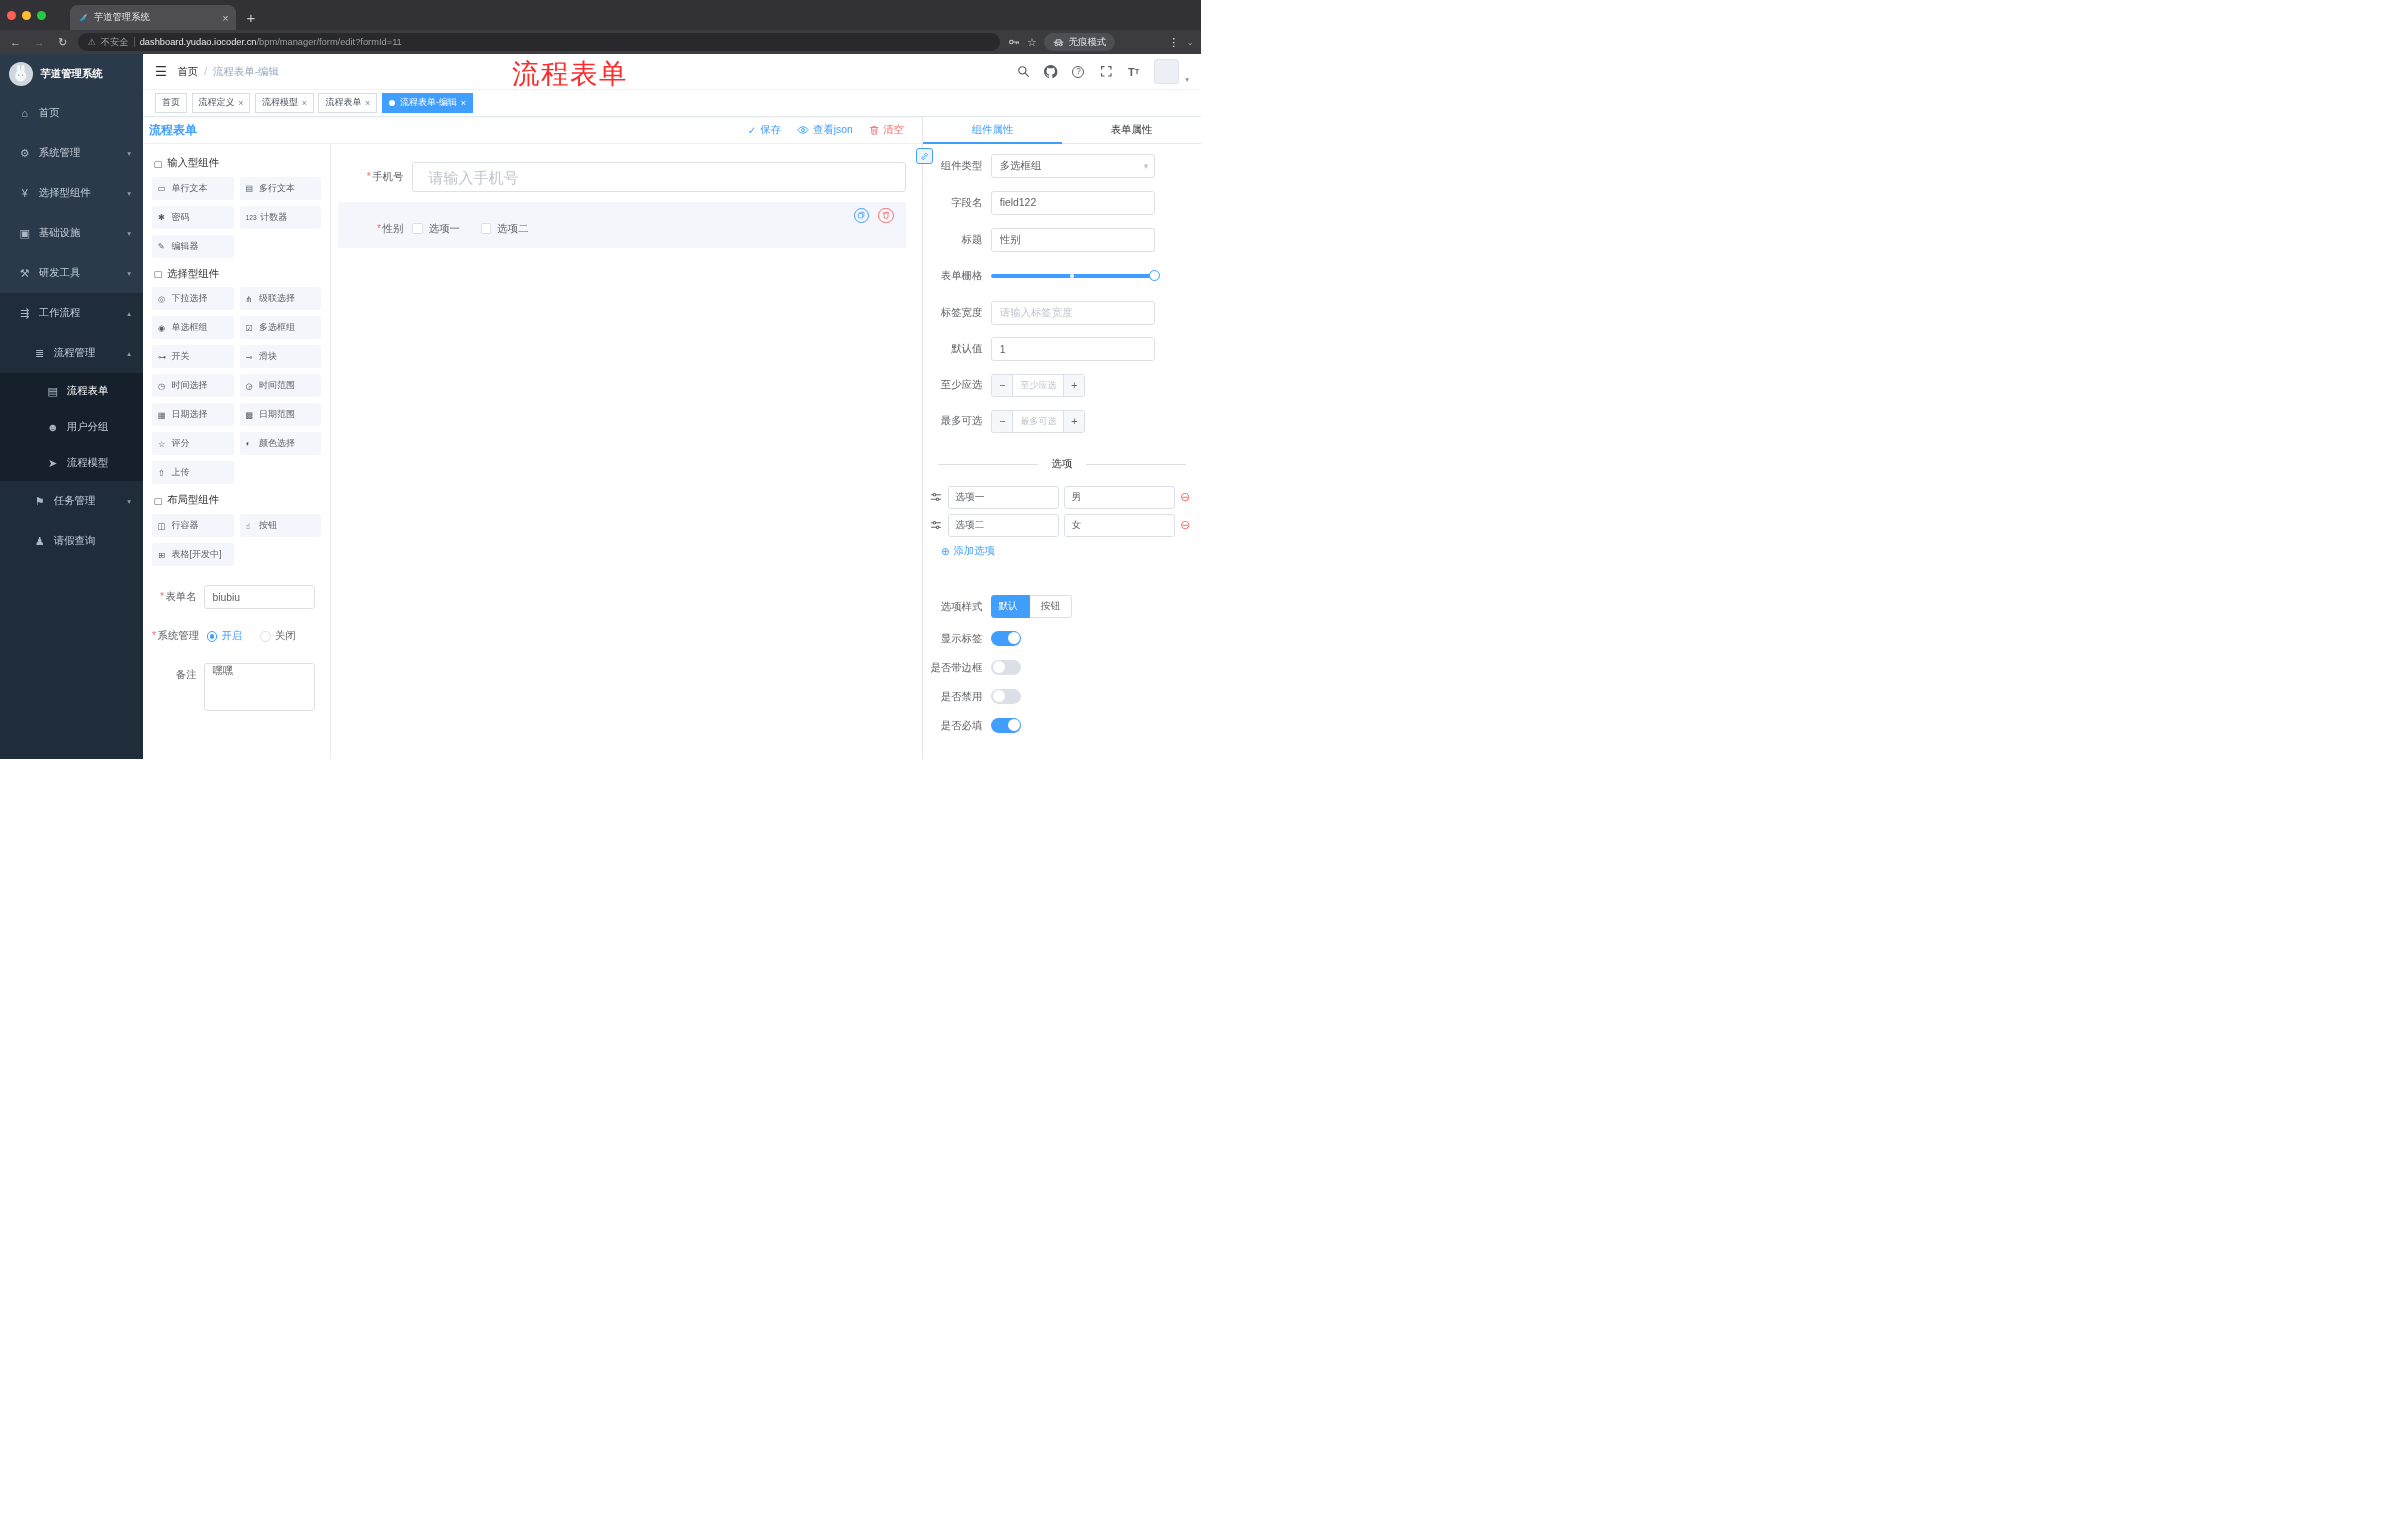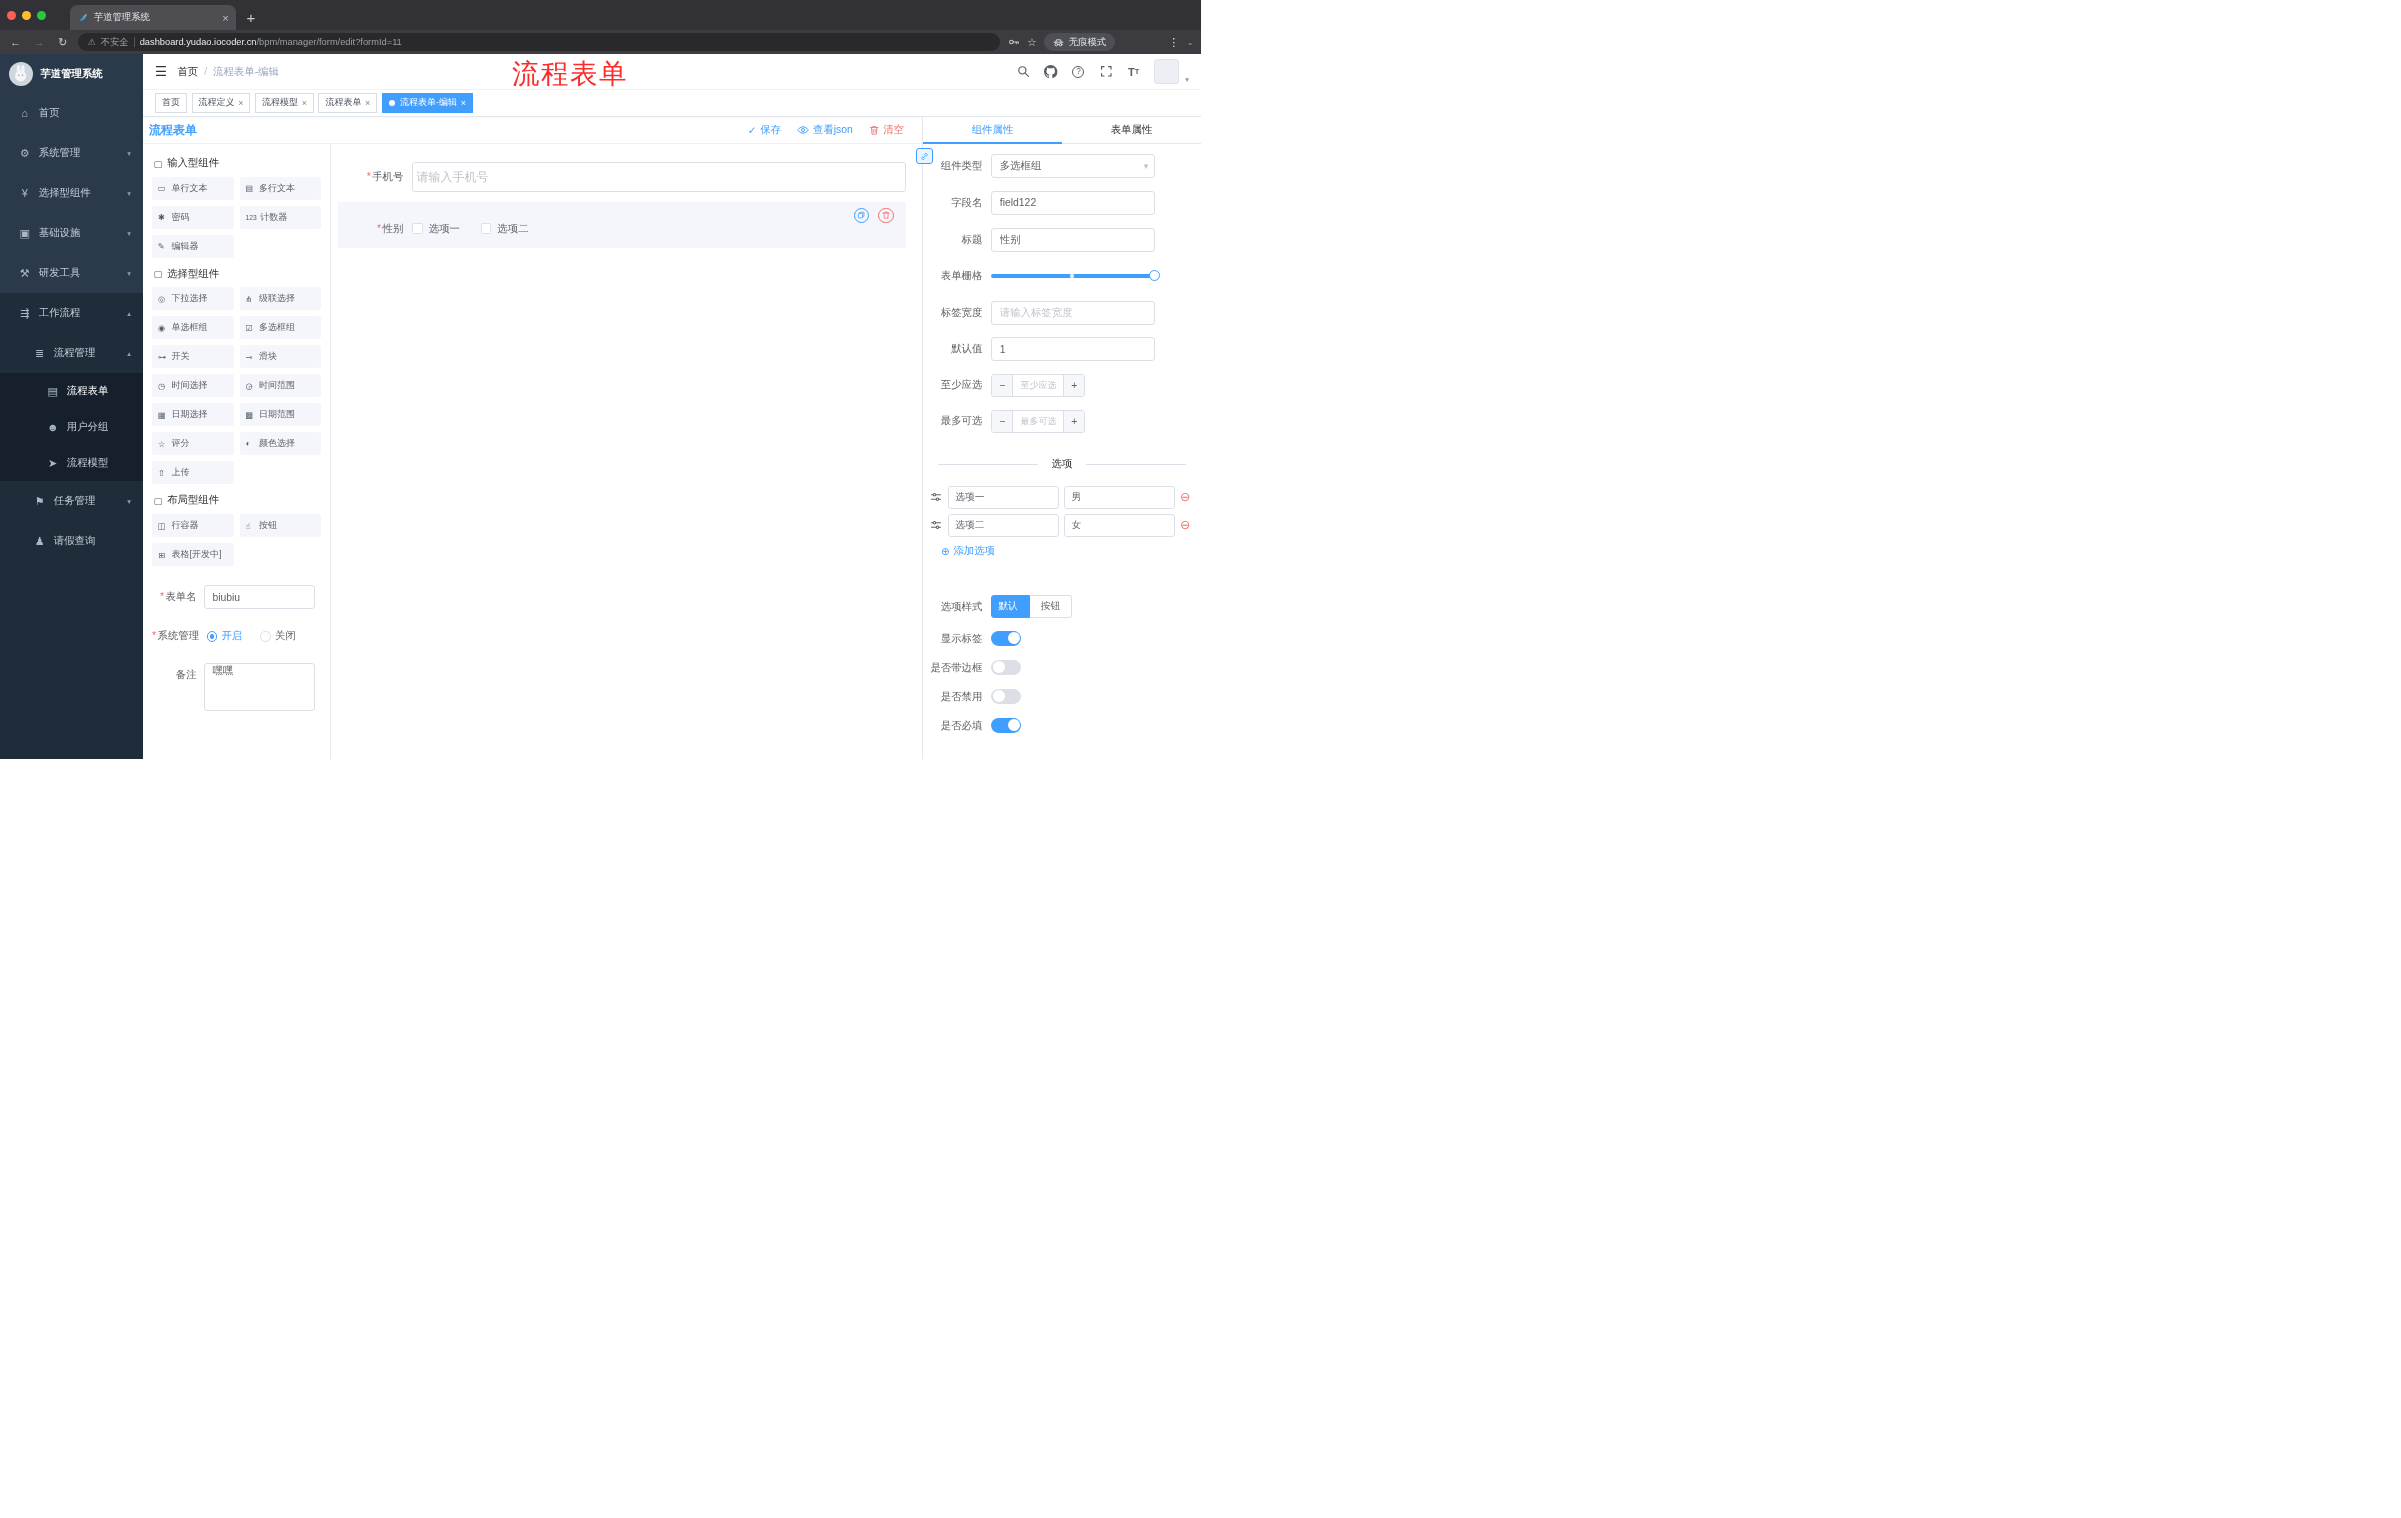--- a/index.html
+++ b/index.html
@@ -94,21 +94,21 @@
   .radio-line { display:flex; align-items:center; gap:18px; height:24px; }
   .radio-opt { display:flex; align-items:center; gap:4.5px; cursor:pointer; color:#606266; }
   .radio-opt.checked { color:#409eff; }
   .rdot { width:10.4px; height:10.4px; border-radius:50%; border:0.7px solid #dcdfe6; background:#fff; position:relative; }
   .radio-opt.checked .rdot { border-color:#409eff; }
   .radio-opt.checked .rdot::after { content:""; position:absolute; left:2.2px; top:2.2px; width:4.5px; height:4.5px; border-radius:50%; background:#409eff; }
 
   .canvas { flex:1; padding:18px 16.3px 0 7.4px; overflow:hidden; background:#fff; }
   .crow { display:flex; align-items:center; }
   .clabel { flex:0 0 74px; text-align:right; padding-right:9px; color:#606266; white-space:nowrap; }
-  .cinput { flex:1; height:30px; border:0.7px solid #dcdfe6; border-radius:3px; padding:0 3px; font-size:12px; color:#606266; font-family:inherit; outline:none; }
+  .cinput { flex:1; height:30px; border:0.7px solid #dcdfe6; border-radius:3px; padding:0 15px; font-size:15px; color:#606266; font-family:inherit; outline:none; }
   .cinput::placeholder { color:#c0c4cc; }
   .widget { position:relative; margin-top:10.4px; background:#f4f6fb; padding:19.3px 0 12px 0; }
   .w-icons { position:absolute; top:5.2px; right:12px; display:flex; gap:9px; }
   .cicon { width:15.6px; height:15.6px; border-radius:50%; display:flex; align-items:center; justify-content:center; cursor:pointer; }
   .cicon.copy { border:0.7px solid #409eff; color:#409eff; }
   .cicon.del { border:0.7px solid #f56c6c; color:#f56c6c; }
   .cb-group { display:flex; align-items:center; gap:21px; }
   .cb { display:flex; align-items:center; gap:6px; color:#606266; cursor:pointer; }
   .cbox { width:10.4px; height:10.4px; border:0.7px solid #dcdfe6; border-radius:1.5px; background:#fff; }
 

